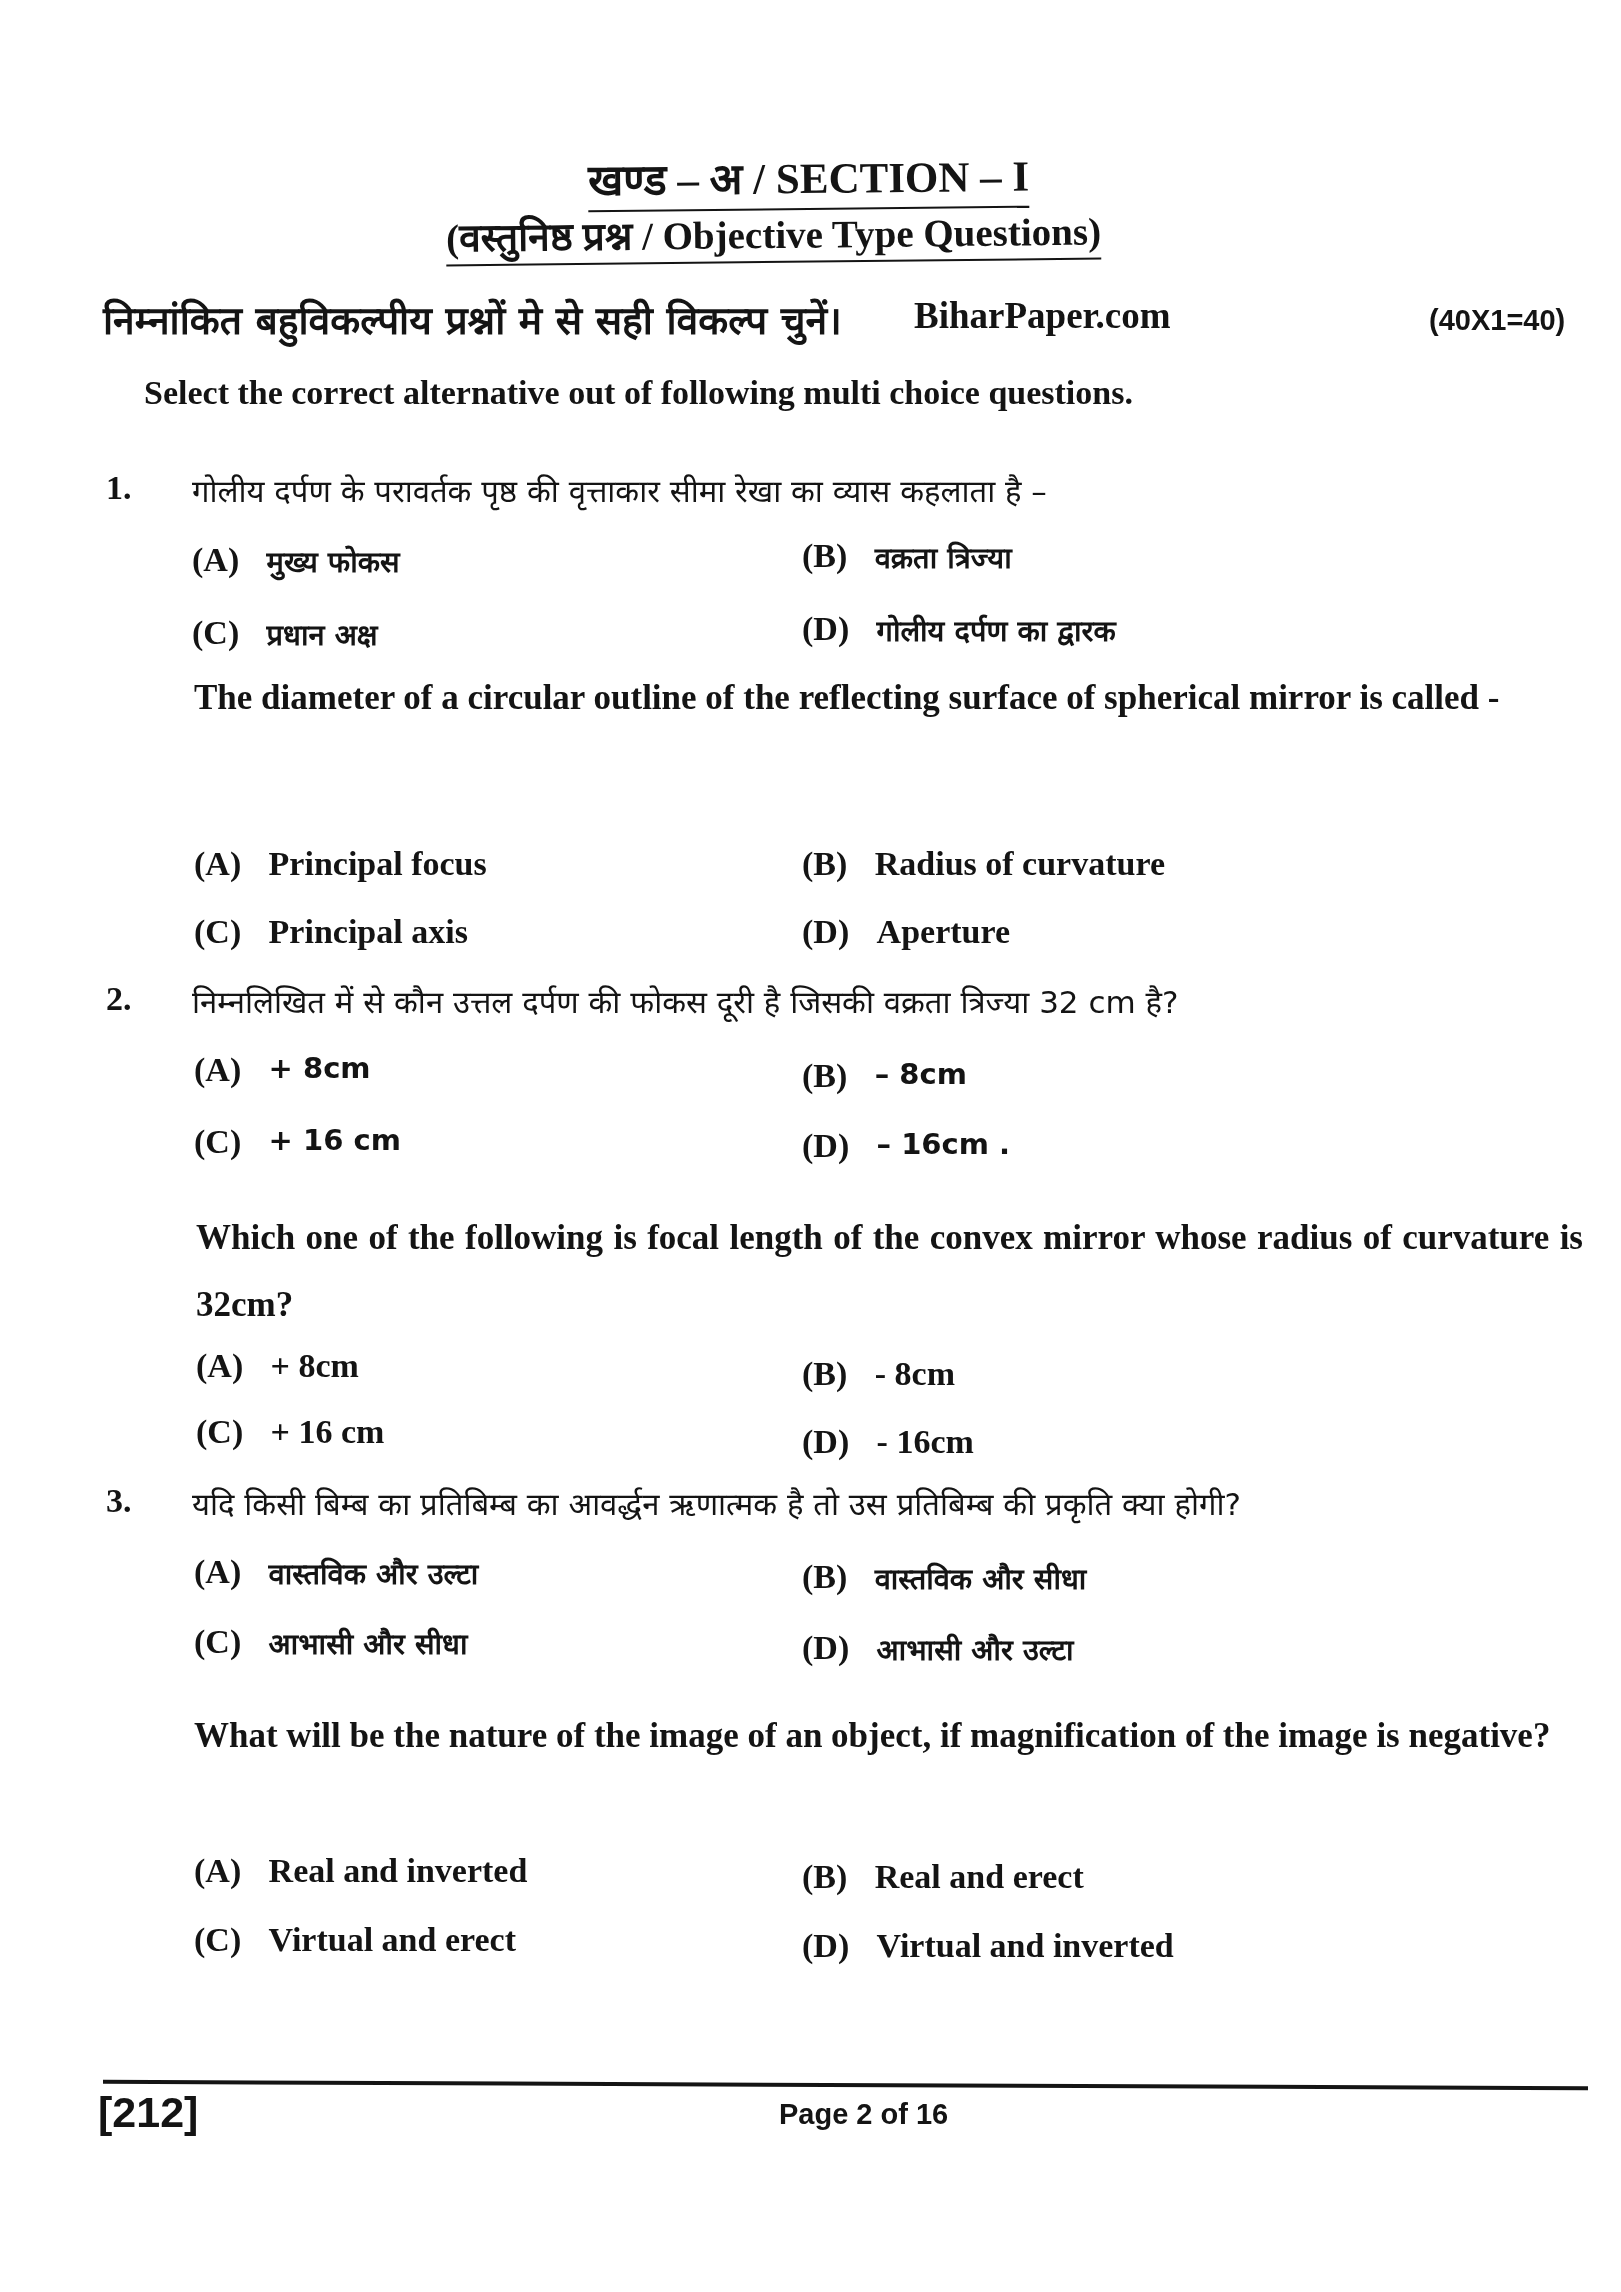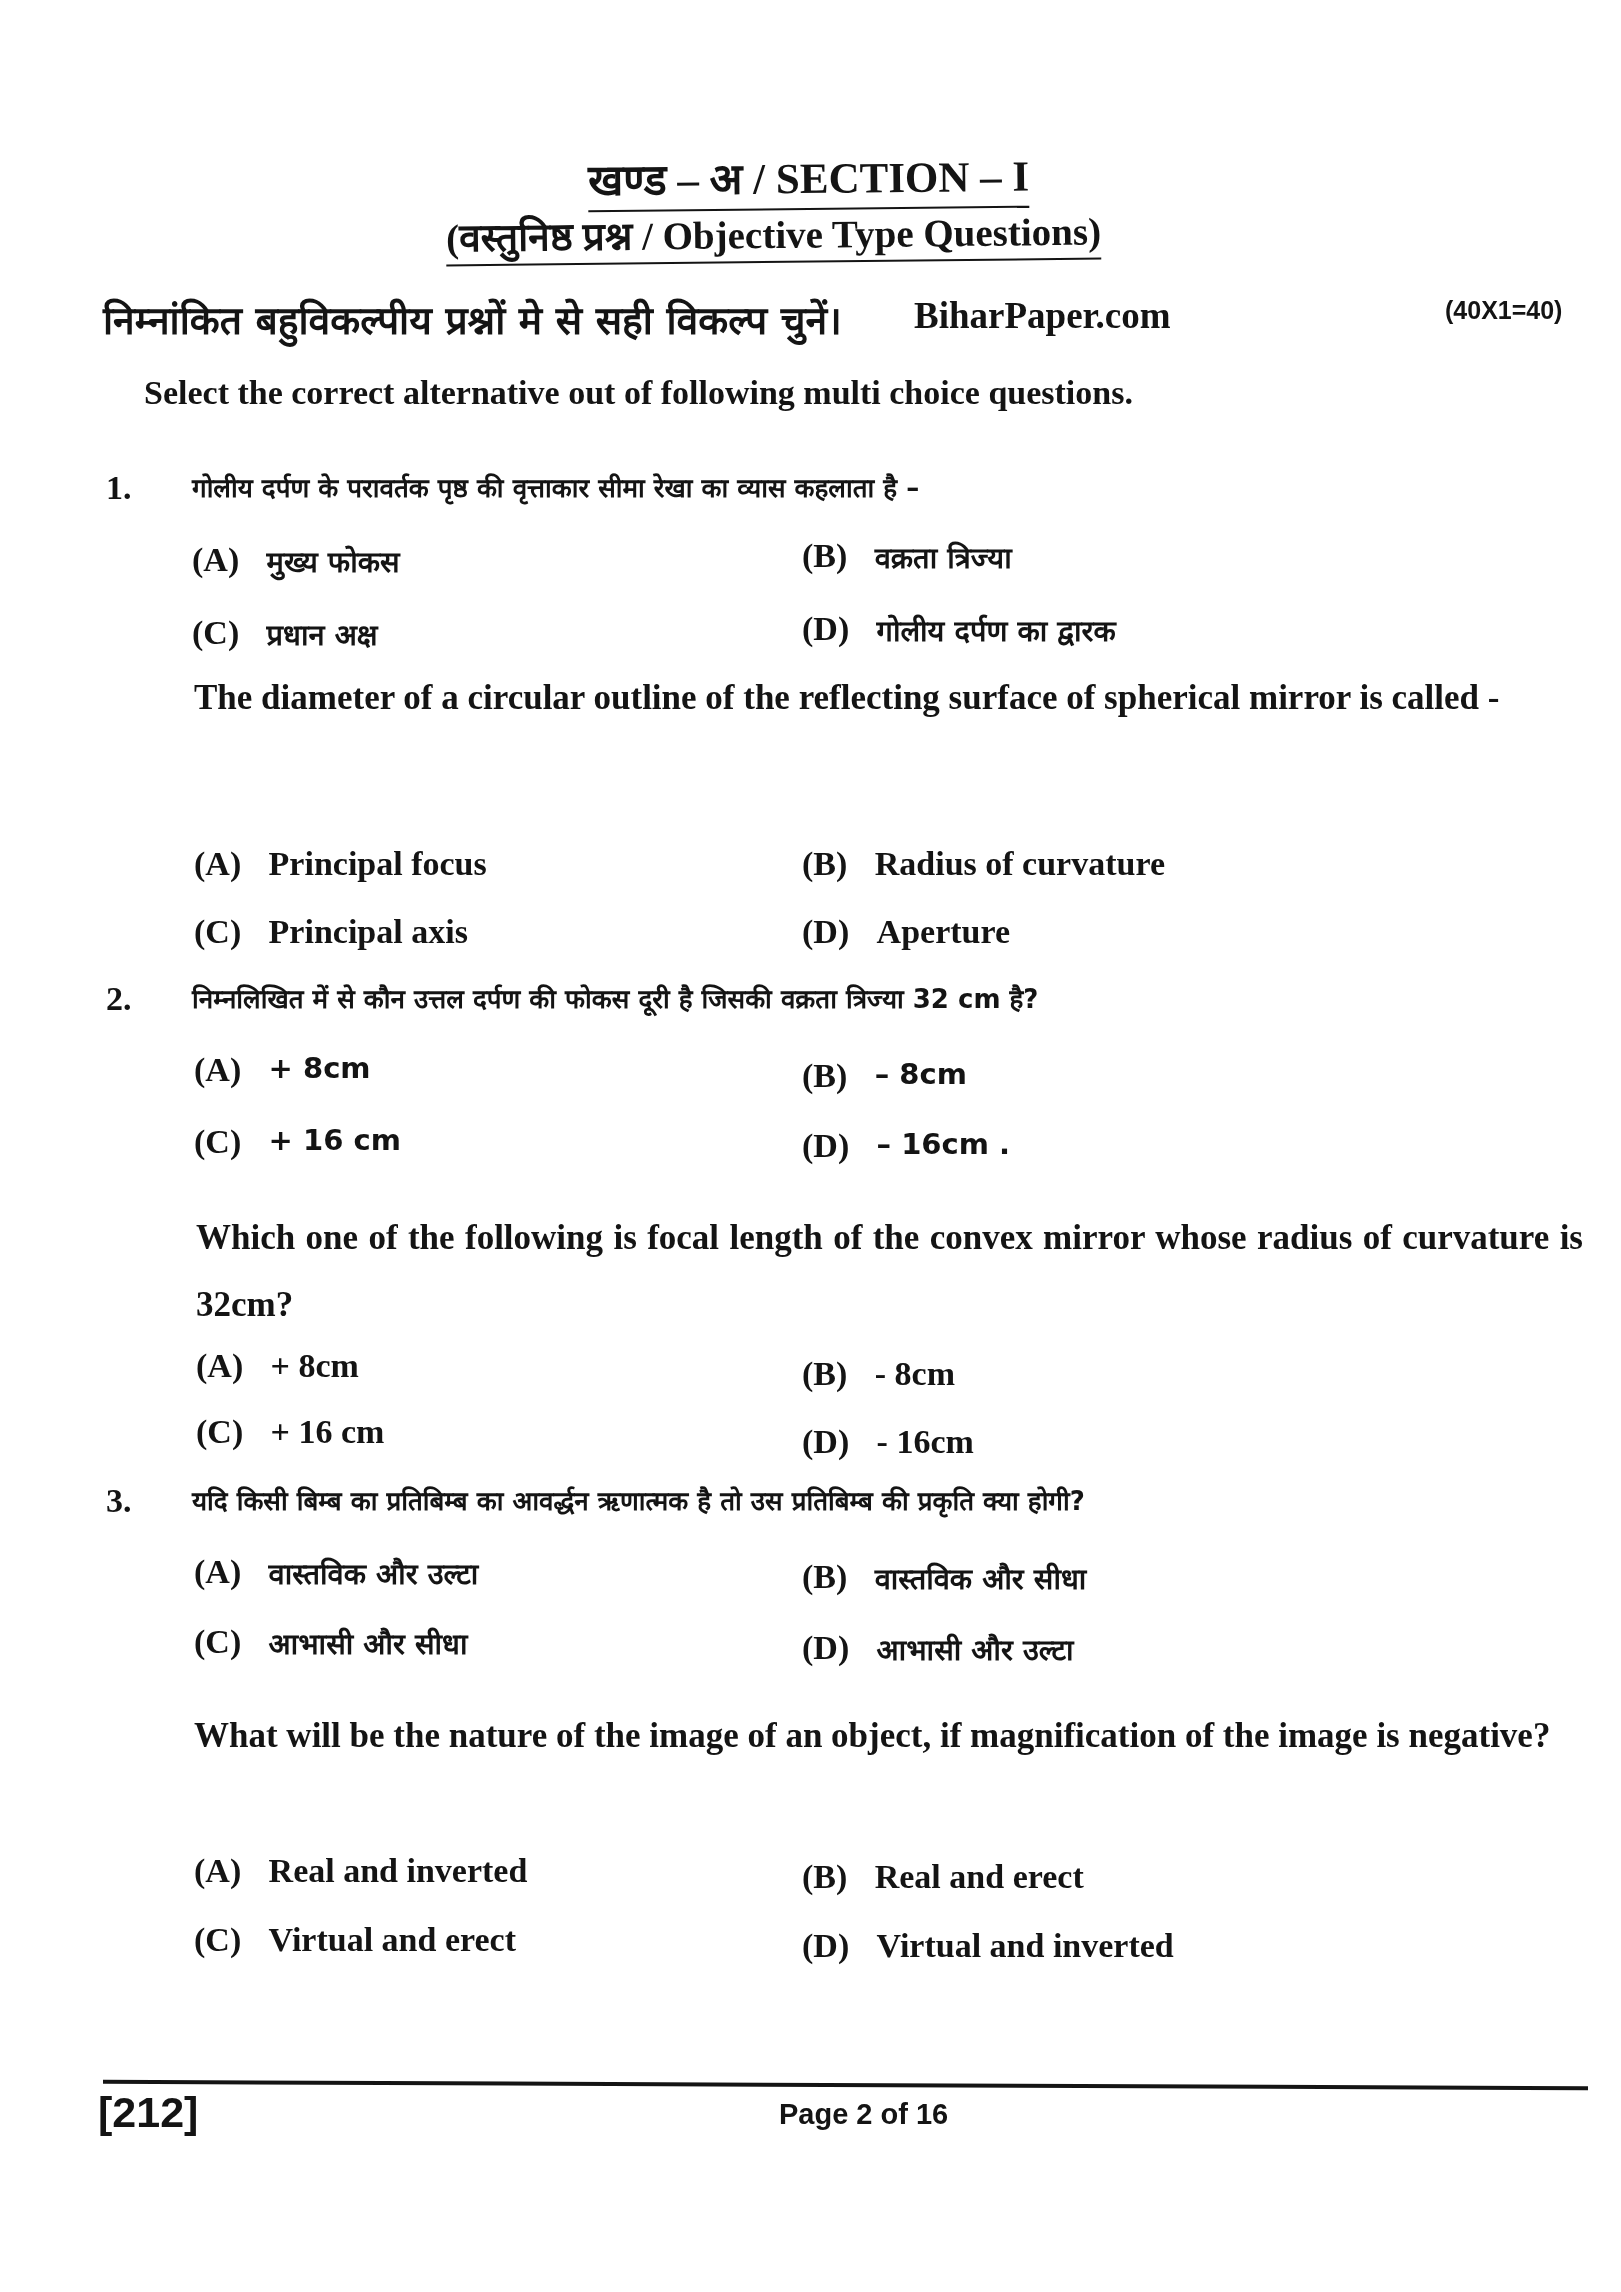--- a/index.html
+++ b/index.html
@@ -18,25 +18,25 @@
     border-bottom: 2.9px solid #141414; padding-bottom: 2px;
     transform: rotate(-0.6deg);
   }
   .hdr2 {
     left: 446px; top: 206px; font-size: 39px; font-weight: bold;
     border-bottom: 2.9px solid #141414; padding-bottom: 2px;
     transform: rotate(-0.6deg);
   }
   .instr-hi { left: 103px; top: 292px; font-size: 39px; font-family: "DejaVu Sans", sans-serif; font-weight: bold; }
   .site { left: 914px; top: 294px; font-size: 37px; font-family: Liberation Serif, serif; font-weight: bold; }
-  .marks { left: 1429px; top: 296px; font-size: 25px; font-family: "Liberation Sans", sans-serif; font-weight: bold; margin-left: 16px; }
+  .marks { left: 1429px; top: 304px; font-size: 29px; font-family: "Liberation Sans", sans-serif; font-weight: bold; }
   .instr-en { left: 103px; top: 374px; font-size: 34px; font-weight: bold; margin-left: 41px; }
 
   .qnum { font-size: 34px; font-weight: bold; }
-  .qtext-hi { font-size: 26px; font-family: "DejaVu Sans", sans-serif; font-weight: bold; }
+  .qtext-hi { font-size: 31px; font-family: "DejaVu Sans", sans-serif; font-weight: normal; }
   .qtext-en { font-size: 35px; font-weight: bold; width: 1387px; white-space: normal; line-height: 67px; text-align: justify; text-align-last: left; }
   .opt { font-size: 34px; font-weight: bold; display: flex; gap: 27.4px; }
   .opt .lbl { display: inline-block; }
   .opt-hi .val { font-family: "DejaVu Sans", sans-serif; font-size: 29px; }
 
   .footer-rule { left: 103px; top: 2083px; width: 1485px; height: 3.9px; background: #141414; transform: rotate(0.25deg); }
   .code { left: 98px; top: 2088px; font-size: 43px; font-family: "Liberation Sans", sans-serif; font-weight: bold; }
   .pageno { left: 779px; top: 2098px; font-size: 29px; font-family: "Liberation Sans", sans-serif; font-weight: bold; }
 </style>
 </head>

